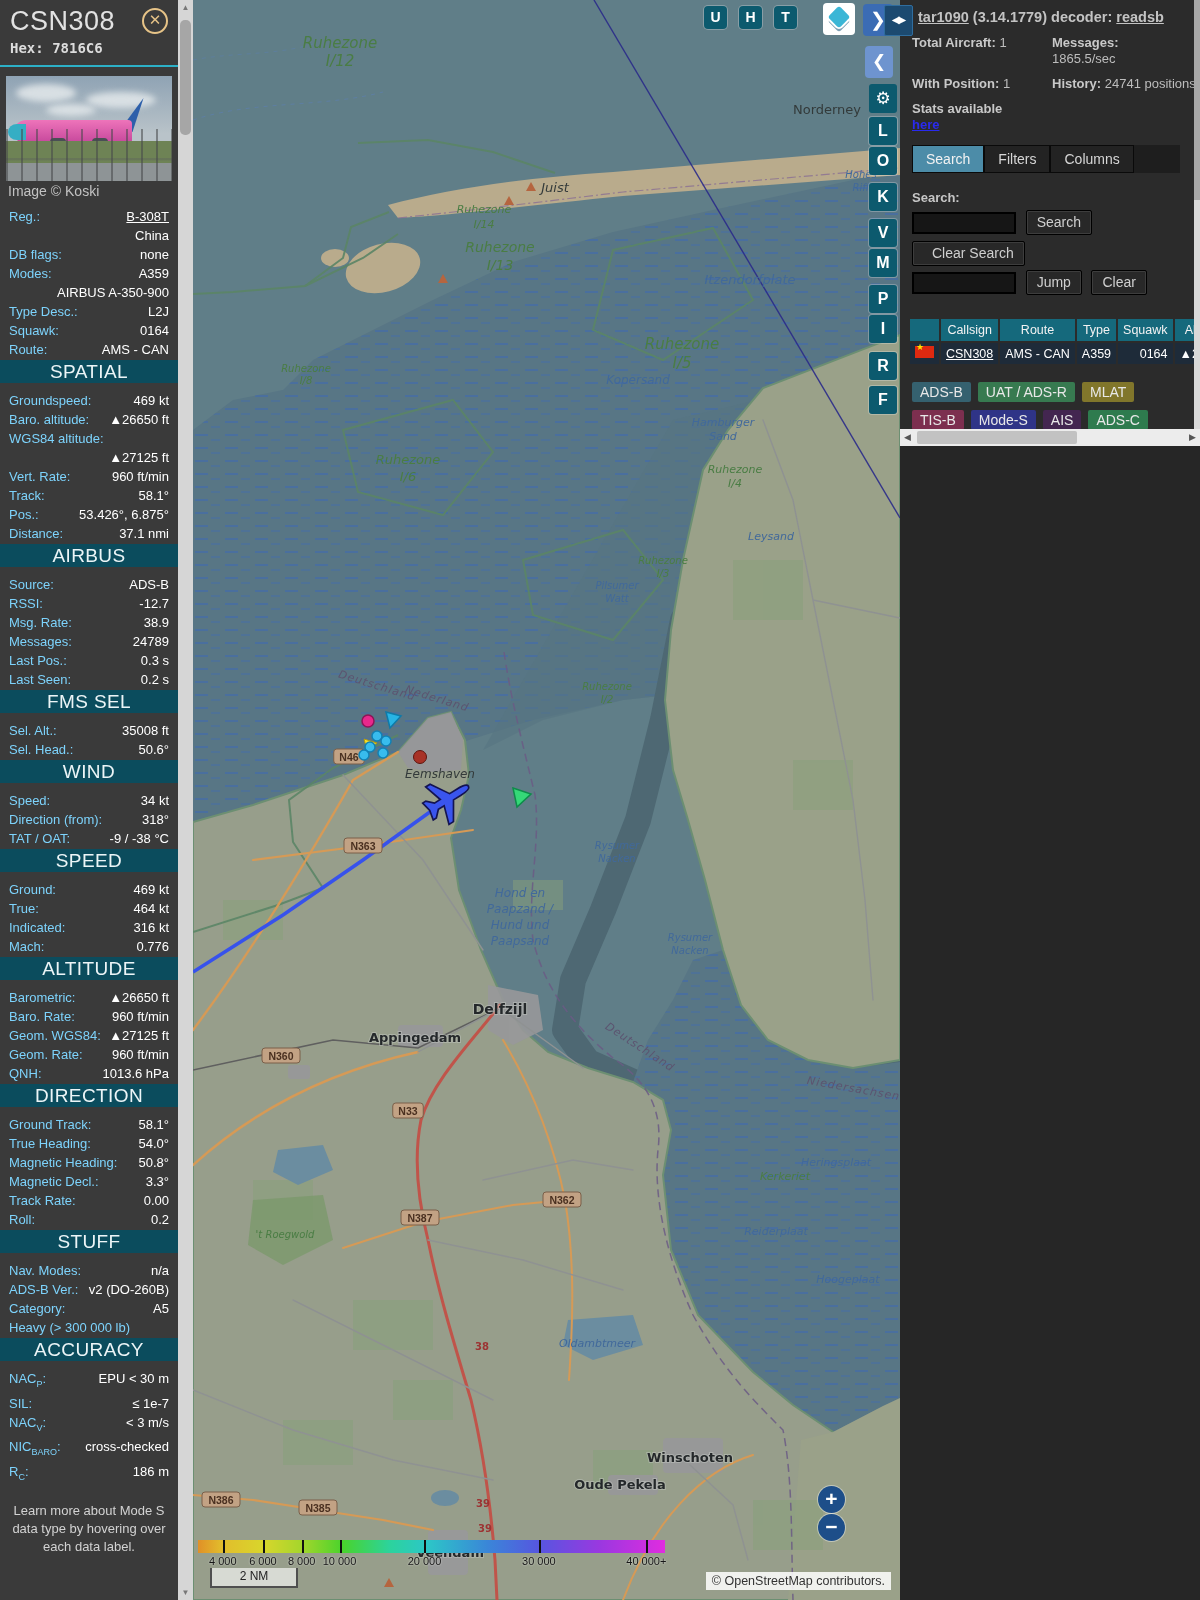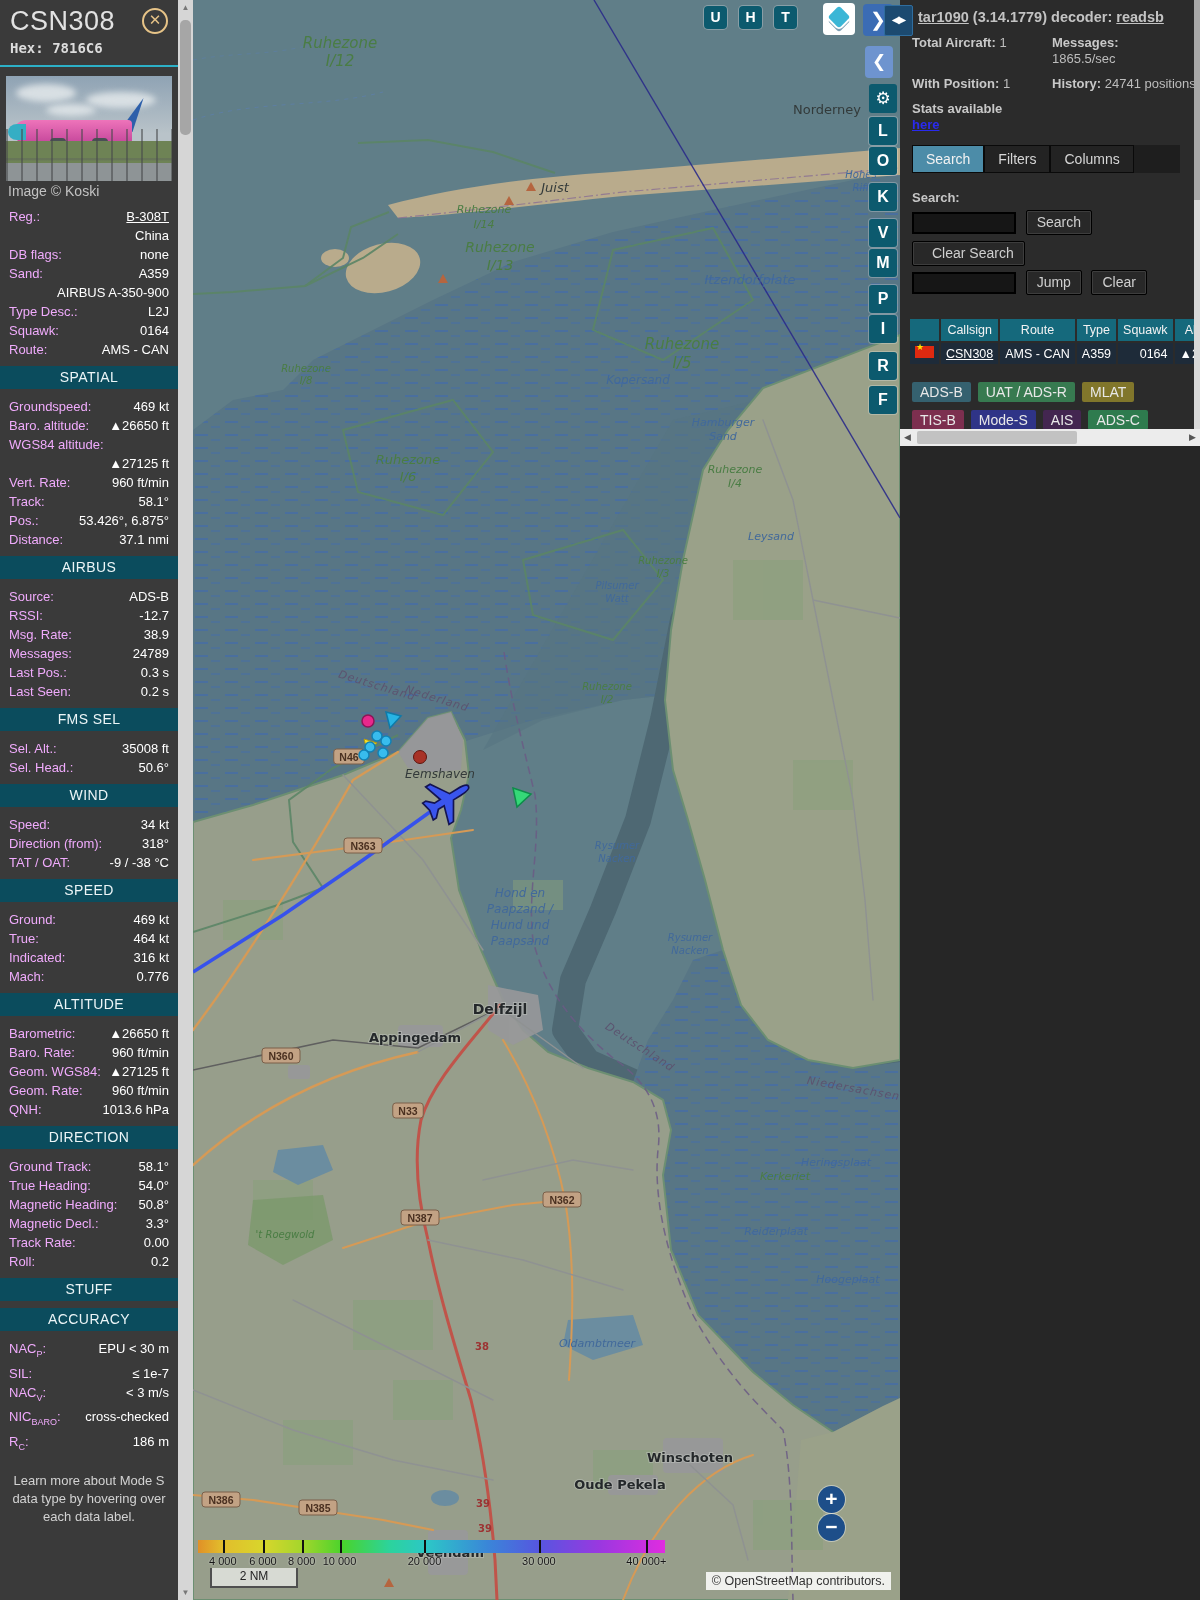--- a/index.html
+++ b/index.html
@@ -26,26 +26,26 @@
   .ph-nose{position:absolute;left:2px;top:48px;width:18px;height:16px;background:#35aec4;border-radius:50% 0 0 50%;}
   .ph-tail{position:absolute;left:118px;top:22px;width:0;height:0;border-left:14px solid transparent;
     border-bottom:34px solid #2d5faa;transform:skewX(-18deg);}
   .ph-engine{position:absolute;top:62px;width:16px;height:9px;background:#4a4f55;border-radius:4px;}
   .ph-fence{position:absolute;left:0;right:0;bottom:0;height:52px;
     background:repeating-linear-gradient(90deg,rgba(70,72,74,.55) 0 2px,transparent 2px 15px),
     linear-gradient(transparent 55%,rgba(90,92,94,.35) 56% 60%,transparent 61%);}
   .img-credit{margin:2px 8px 0 8px;font-size:14px;color:#c2c2c2;}
   .rows{margin-top:8px;}
   .row{display:flex;justify-content:space-between;align-items:baseline;padding:0 9px;line-height:19px;}
-  .row .lbl{color:#f0abfc;white-space:nowrap;}
+  .row .lbl{color:#7dd3fc;white-space:nowrap;}
   .row .val{color:#fff;text-align:right;white-space:nowrap;margin-left:4px;}
   .row .val.link{text-decoration:underline;cursor:pointer;}
   .row sub{font-size:9px;}
-  .sec-head{margin:7px 0 6px 0;background:#0b4c5d;color:#ecf5f7;text-align:center;
-    line-height:23px;height:23px;font-size:14px;letter-spacing:.4px;}
+  .sec-head{margin:1px 0 6px 0;background:#0b4c5d;color:#ecf5f7;text-align:center;
+    line-height:23px;height:23px;font-size:19px;letter-spacing:.4px;}
   .sb-footer{margin-top:16px;padding:0 8px;text-align:center;color:#d2d2d2;line-height:18px;}
 
   
   .sb-scroll{position:absolute;left:178px;top:0;width:15px;height:1600px;background:#d6d6d6;z-index:31;}
   .sb-scroll .thumb{position:absolute;left:2px;top:20px;width:11px;height:115px;background:#a6a6a6;border-radius:5px;}
   .sb-scroll .arr{position:absolute;left:0;width:15px;height:15px;color:#777;font-size:8px;text-align:center;line-height:15px;}
 
   
   .map{position:absolute;left:193px;top:0;width:707px;height:1600px;overflow:hidden;cursor:grab;}
   .map svg{display:block;}
@@ -422,21 +422,21 @@
           </div>
           <div class="row">
             <span class="lbl"></span>
             <span class="val">China</span>
           </div>
           <div class="row">
             <span class="lbl">DB flags:</span>
             <span class="val">none</span>
           </div>
           <div class="row">
-            <span class="lbl">Sand:</span>
+            <span class="lbl">Modes:</span>
             <span class="val">A359</span>
           </div>
           <div class="row">
             <span class="lbl"></span>
             <span class="val">AIRBUS A-350-900</span>
           </div>
           <div class="row">
             <span class="lbl">Type Desc.:</span>
             <span class="val">L2J</span>
           </div>
@@ -600,20 +600,38 @@
           <div class="row">
             <span class="lbl">Track Rate:</span>
             <span class="val">0.00</span>
           </div>
           <div class="row">
             <span class="lbl">Roll:</span>
             <span class="val">0.2</span>
           </div>
         </div>
         <div class="sec-head">STUFF</div>
+        <div class="rows">
+          <div class="row">
+            <span class="lbl">Nav. Modes:</span>
+            <span class="val">n/a</span>
+          </div>
+          <div class="row">
+            <span class="lbl">ADS-B Ver.:</span>
+            <span class="val">v2 (DO-260B)</span>
+          </div>
+          <div class="row">
+            <span class="lbl">Category:</span>
+            <span class="val">A5</span>
+          </div>
+          <div class="row">
+            <span class="lbl">Heavy (&gt; 300 000 lb)</span>
+            <span class="val"></span>
+          </div>
+        </div>
         <div class="sec-head">ACCURACY</div>
         <div class="rows">
           <div class="row">
             <span class="lbl">NAC<sub>P</sub>:</span>
             <span class="val">EPU &lt; 30 m</span>
           </div>
           <div class="row">
             <span class="lbl">SIL:</span>
             <span class="val">≤ 1e-7</span>
           </div>

